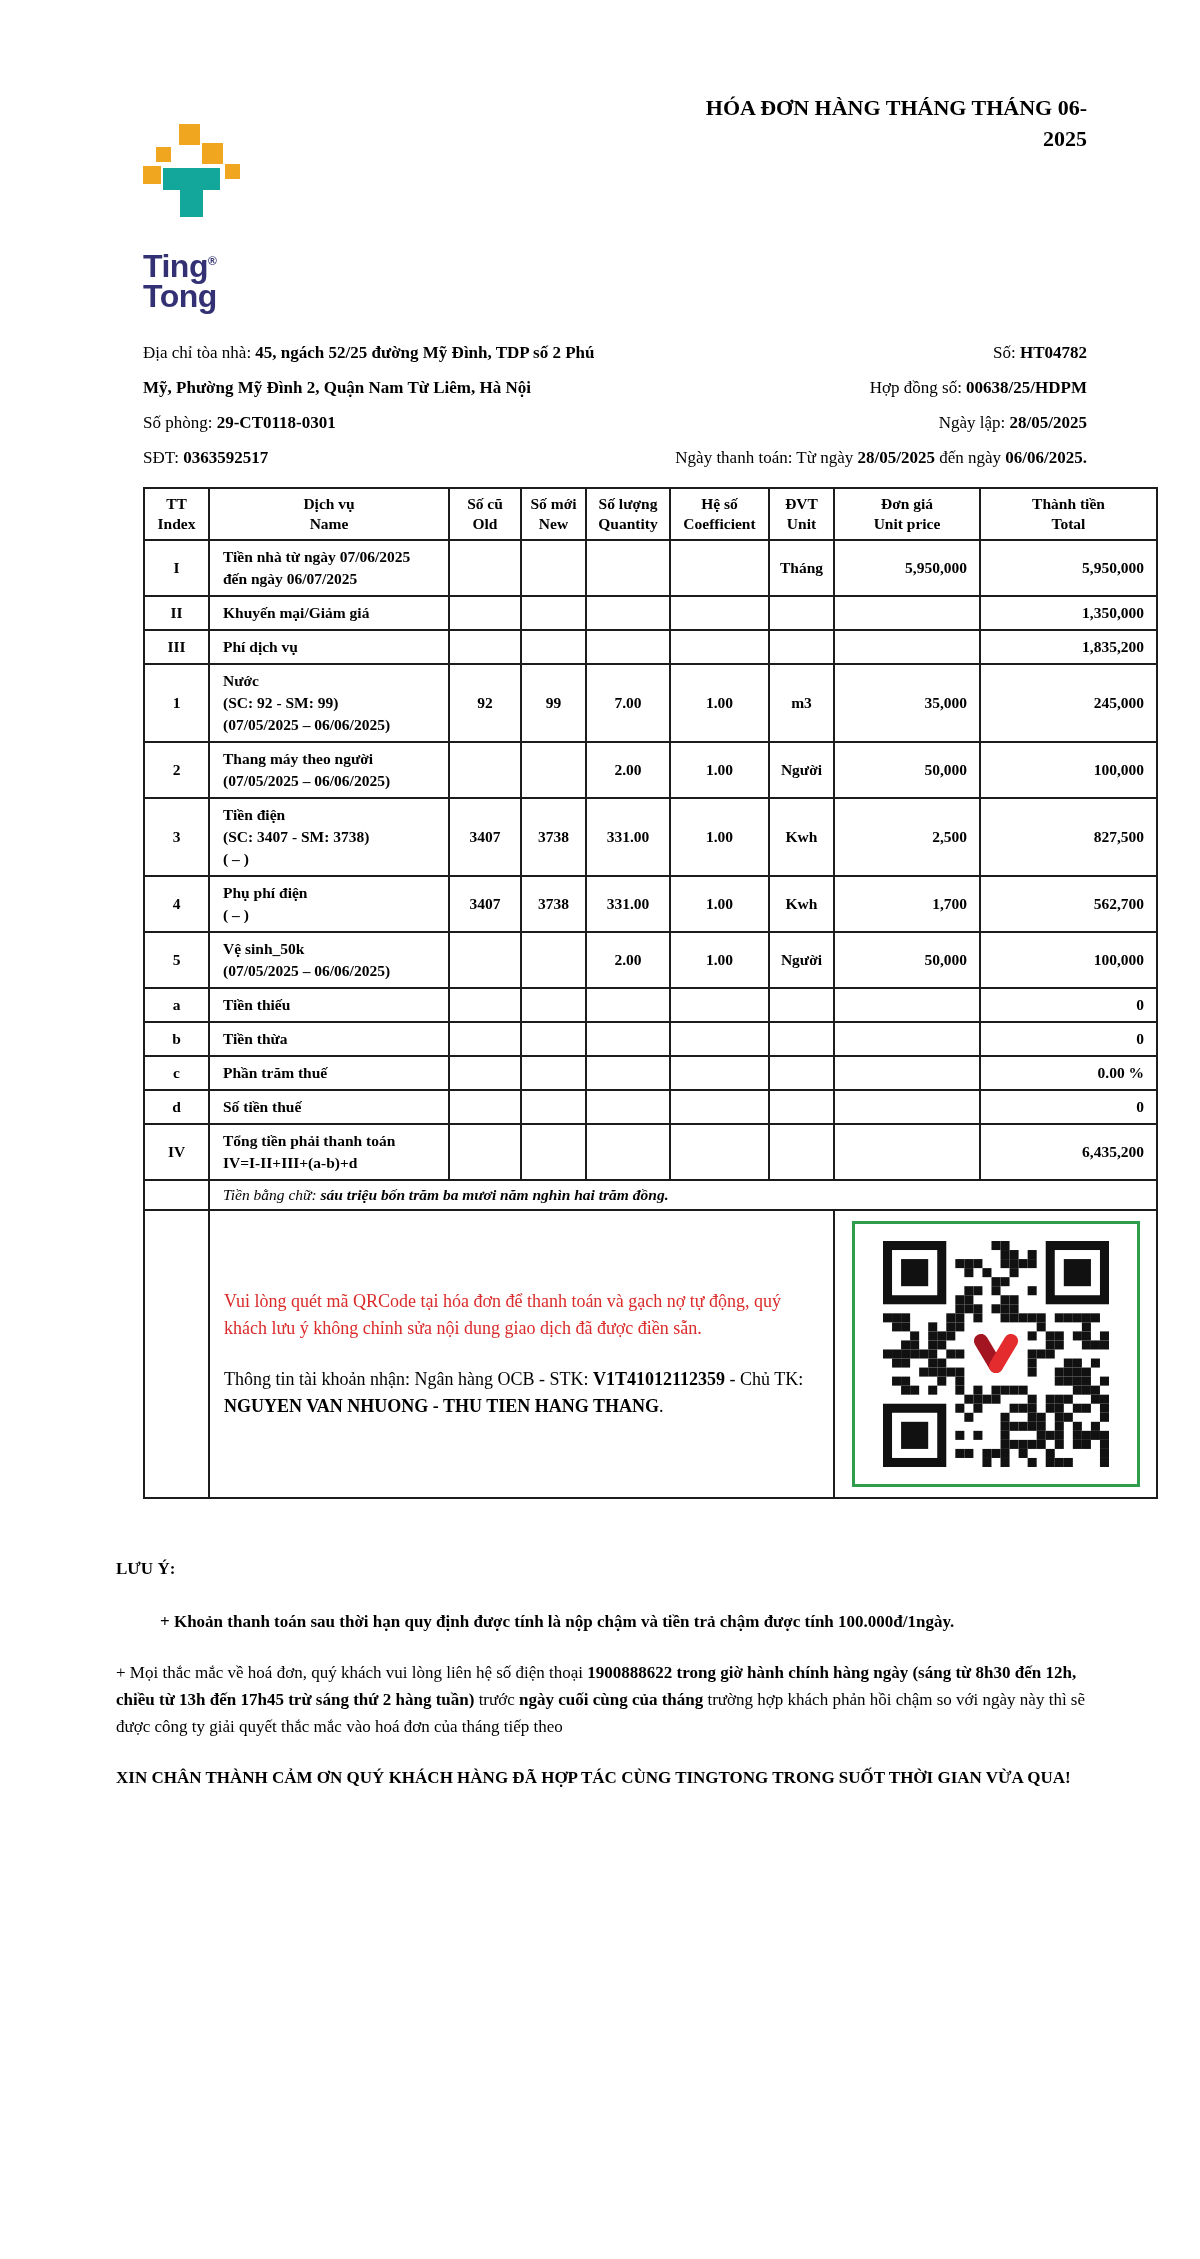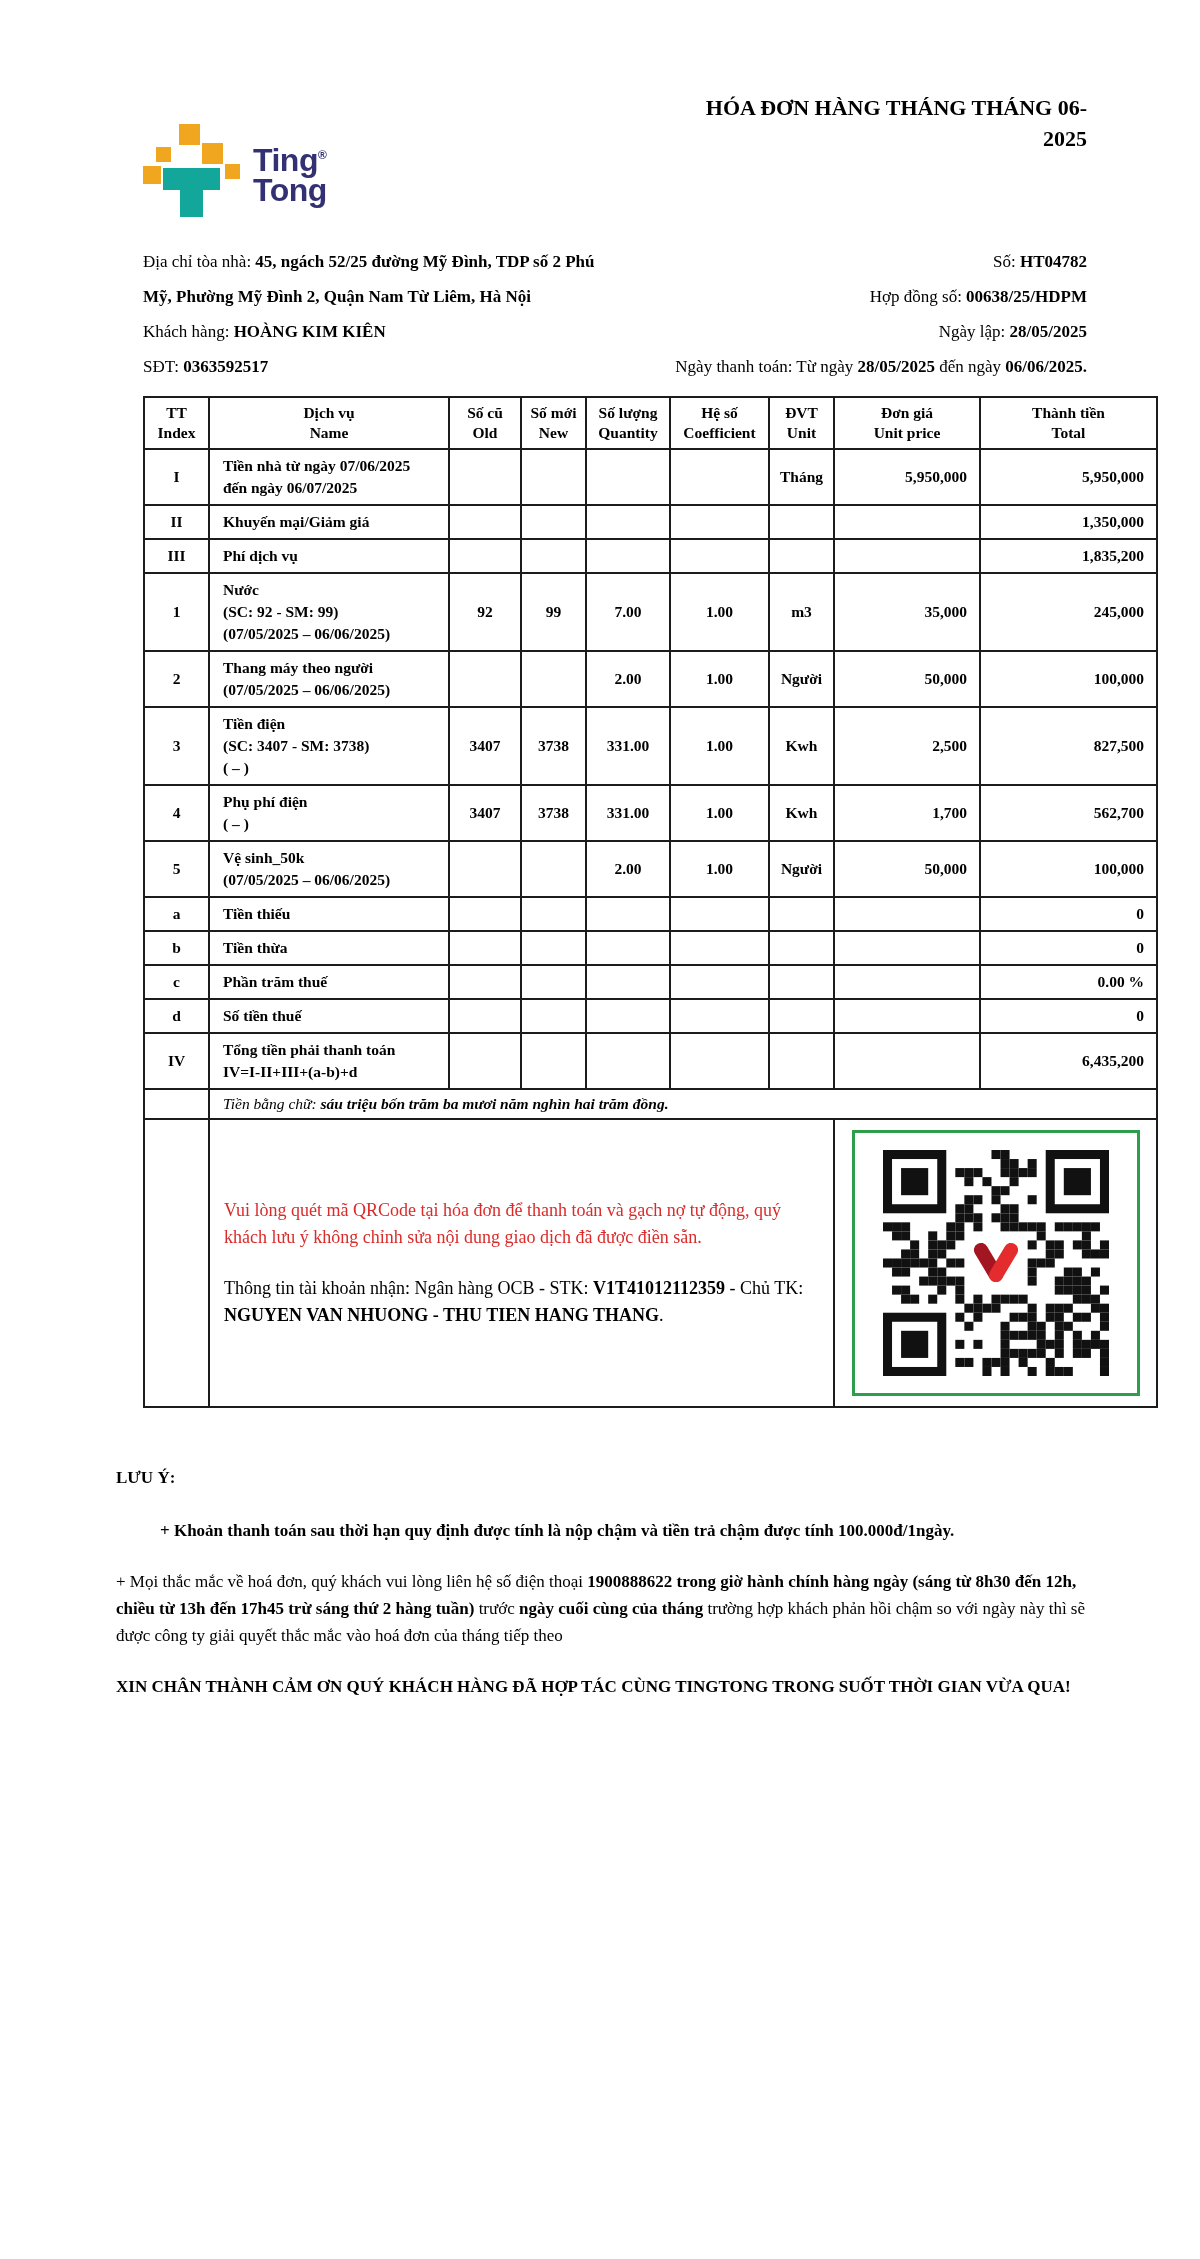--- a/index.html
+++ b/index.html
@@ -4,21 +4,21 @@
 <style>
   * { margin:0; padding:0; box-sizing:border-box; }
   html,body { background:#888; }
   .page {
     width:1200px; height:2259px; background:#fff; margin:0 auto;
     position:relative; color:#000;
     font-family:"Liberation Serif","DejaVu Serif",serif;
   }
   
   .hdr { display:flex; justify-content:space-between; padding:90px 113px 0 143px; }
-  .logo { display:flex; align-items:flex-start; gap:10px; margin-top:34px; }
+  .logo { display:flex; align-items:flex-start; gap:10px; margin-top:34px;flex-direction:column; }
   .logo-icon { position:relative; width:100px; height:96px; flex:0 0 auto; }
   .sq { position:absolute; }
   .sq.y { background:var(--logo_yellow,#f0a71f); }
   .sq.t { background:var(--logo_teal,#12a79a); }
   .logo-text {
     font-family:"Liberation Sans","DejaVu Sans",sans-serif;
     font-weight:700; font-size:32px; line-height:30px; letter-spacing:-0.5px;
     color:var(--logo_navy,#333174); padding-top:16px;
   }
   .logo-text sup { font-size:12px; }
@@ -85,21 +85,21 @@
     </div>
     <div class="title-block">
       <span>HÓA ĐƠN HÀNG THÁNG THÁNG 06-</span>
       <span>2025</span>
     </div>
   </div>
 
   <div class="info">
     <div class="info-left">
       <div><span>Địa chỉ tòa nhà: </span><b>45, ngách 52/25 đường Mỹ Đình, TDP số 2 Phú Mỹ, Phường Mỹ Đình 2, Quận Nam Từ Liêm, Hà Nội</b></div>
-      <div><span>Khách hàng: </span><b>HOÀNG KIM KIÊN</b></div>
+      <div><span>Số phòng: </span><b>29-CT0118-0301</b></div>
       <div><span>SĐT: </span><b>0363592517</b></div>
     </div>
     <div class="info-right">
       <div><span>Số: </span><b>HT04782</b></div>
       <div><span>Hợp đồng số: </span><b>00638/25/HDPM</b></div>
       <div><span>Ngày lập: </span><b>28/05/2025</b></div>
       <div><span>Ngày thanh toán: Từ ngày </span><b>28/05/2025</b><span> đến ngày </span><b>06/06/2025.</b></div>
     </div>
   </div>
 

